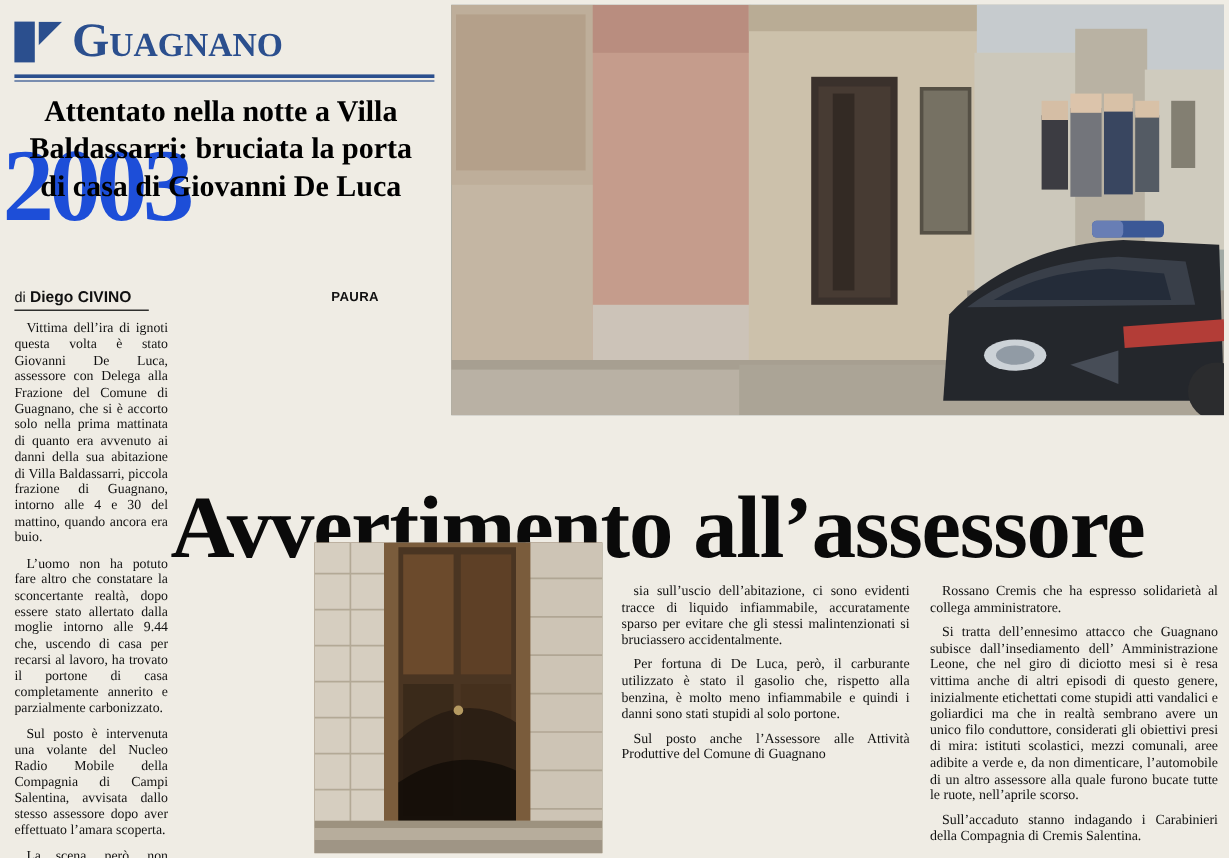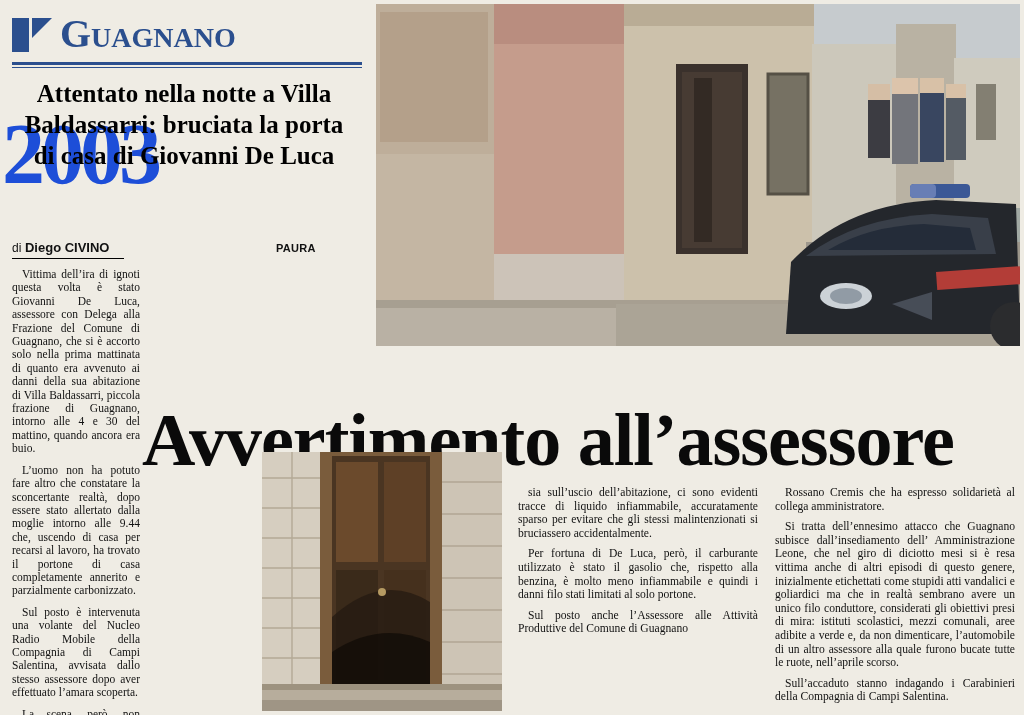--- a/index.html
+++ b/index.html
@@ -222,22 +222,22 @@
       <circle cx="120" cy="140" r="4" fill="#b59a62"></circle>
 
       <rect x="0" y="232" width="240" height="27" fill="#b7ad9c"></rect>
       <rect x="0" y="232" width="240" height="6" fill="#9d927f"></rect>
       <rect x="0" y="248" width="240" height="11" fill="#8d8273" opacity="0.55"></rect>
     </svg>
   </div>
 
   <div class="col" id="col2">
       <p>sia sull’uscio dell’abitazione, ci sono evidenti tracce di liquido infiammabile, accuratamente sparso per evitare che gli stessi malintenzionati si bruciassero accidentalmente.</p>
-      <p>Per fortuna di De Luca, però, il carburante utilizzato è stato il gasolio che, rispetto alla benzina, è molto meno infiammabile e quindi i danni filo stati limitati al solo portone.</p>
+      <p>Per fortuna di De Luca, però, il carburante utilizzato è stato il gasolio che, rispetto alla benzina, è molto meno infiammabile e quindi i danni sono stati stupidi al solo portone.</p>
       <p>Sul posto anche l’Assessore alle Attività Produttive del Comune di Guagnano</p>
     </div>
   <div class="col" id="col3">
       <p>Rossano Cremis che ha espresso solidarietà al collega amministratore.</p>
       <p>Si tratta dell’ennesimo attacco che Guagnano subisce dall’insediamento dell’ Amministrazione Leone, che nel giro di diciotto mesi si è resa vittima anche di altri episodi di questo genere, inizialmente etichettati come stupidi atti vandalici e goliardici ma che in realtà sembrano avere un unico filo conduttore, considerati gli obiettivi presi di mira: istituti scolastici, mezzi comunali, aree adibite a verde e, da non dimenticare, l’automobile di un altro assessore alla quale furono bucate tutte le ruote, nell’aprile scorso.</p>
-      <p>Sull’accaduto stanno indagando i Carabinieri della Compagnia di Campi Salentina.</p>
+      <p>Sull’accaduto stanno indagando i Carabinieri della Compagnia di Cremis Salentina.</p>
     </div>
 
 </div>
 
 </body></html>

